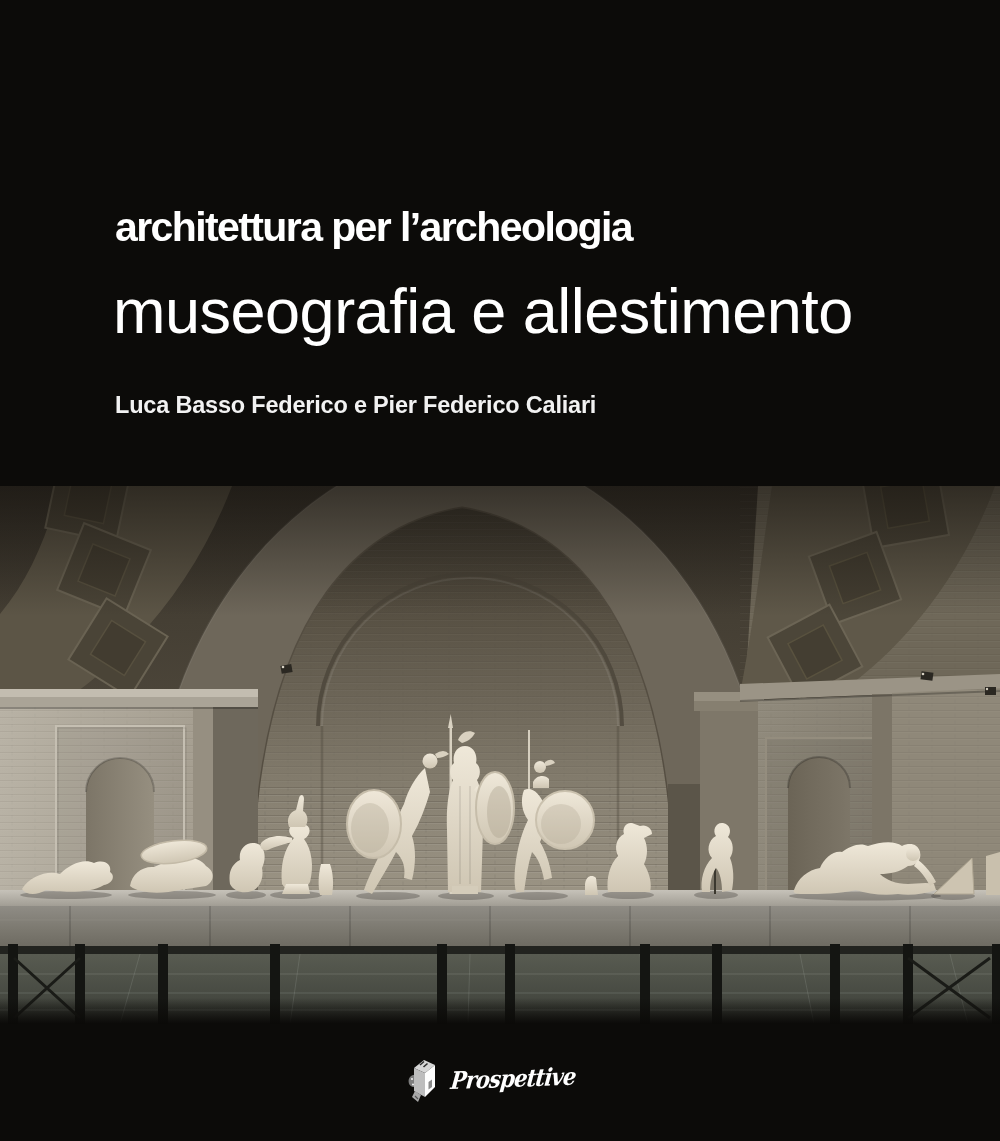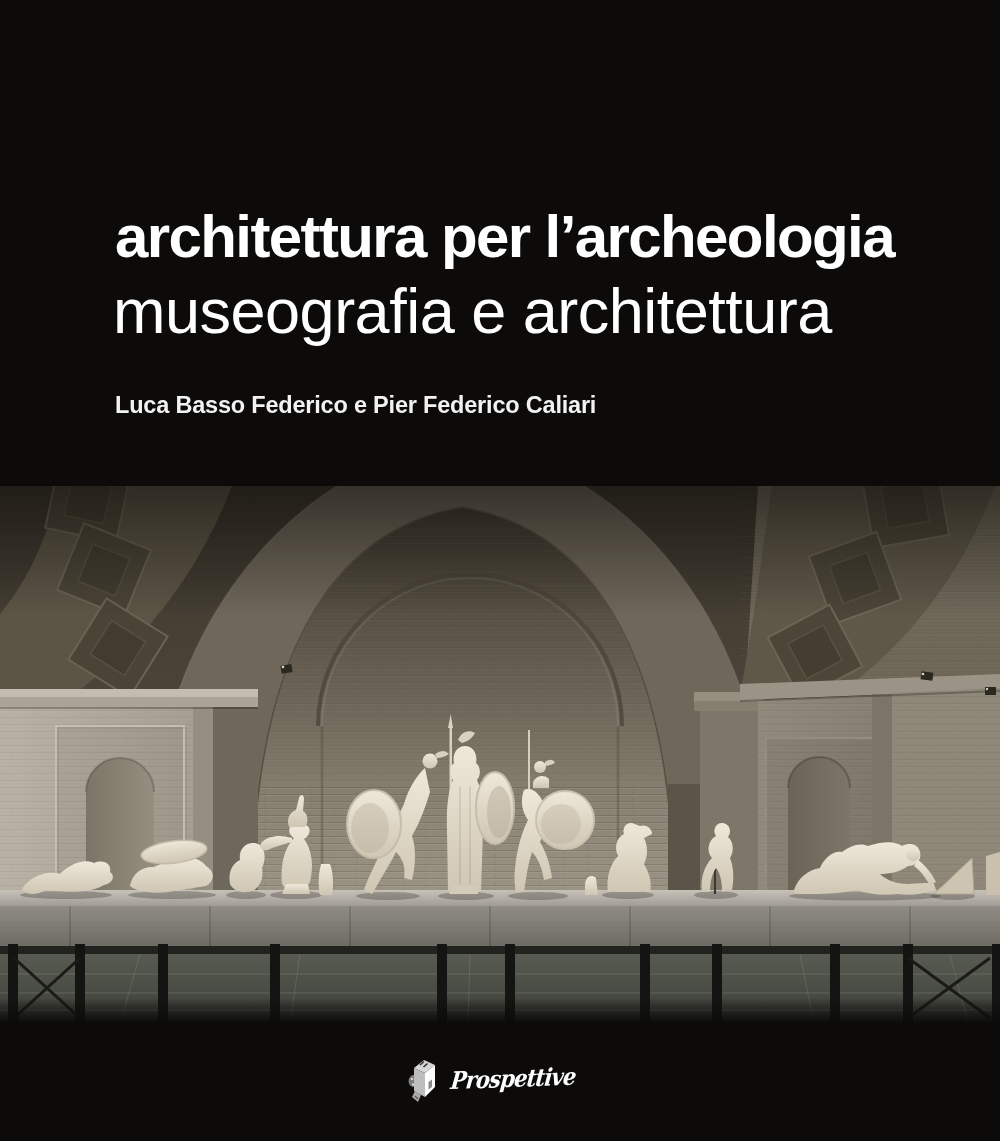--- a/index.html
+++ b/index.html
@@ -1,41 +1,41 @@
 <!DOCTYPE html>
 <html><head>
 <meta charset="utf-8">
 <style>
   html,body{margin:0;padding:0;background:#000;}
   body{width:1000px;height:1141px;position:relative;overflow:hidden;
        font-family:"Liberation Sans", sans-serif;}
   .cover{position:absolute;inset:0;background:#0c0b09;}
   .header{position:absolute;left:0;top:0;width:100%;height:486px;}
   .title-line1{position:absolute;left:115px;top:207px;color:#fff;
-    font-size:60px;font-weight:bold;letter-spacing:-1.6px;line-height:1;white-space:nowrap;}
+    font-size:41px;font-weight:bold;letter-spacing:-1.6px;line-height:1;white-space:nowrap;}
   .title-line2{position:absolute;left:113px;top:280px;color:#fff;
     font-size:63px;font-weight:400;letter-spacing:-0.5px;line-height:1;white-space:nowrap;}
   .authors{position:absolute;left:115px;top:394px;color:#f2f2f2;
     font-size:23.5px;font-weight:bold;letter-spacing:-0.2px;line-height:1;white-space:nowrap;}
   .photo{position:absolute;left:0;top:486px;width:1000px;height:538px;display:block;}
   .footer{position:absolute;left:0;top:1050px;width:100%;height:60px;
     display:flex;align-items:center;justify-content:center;gap:7px;}
   .logo-icon{width:36px;height:48px;display:block;}
   .logo-text{color:#fff;font-family:"DejaVu Serif", serif;font-style:italic;font-weight:bold;
     font-size:24px;letter-spacing:-1px;display:inline-block;
     transform:rotate(-2deg) skewX(-8deg) scaleX(.88);transform-origin:left center;white-space:nowrap;}
 </style>
 </head>
 <body>
 
 <div class="cover">
 
   <div class="header">
     <div class="title-line1">architettura per l’archeologia</div>
-    <div class="title-line2">museografia e architettura</div>
+    <div class="title-line2">museografia e allestimento</div>
     <div class="authors">Luca Basso Federico e Pier Federico Caliari</div>
   </div>
 
   <svg class="photo" viewBox="0 0 1000 538" preserveAspectRatio="none" role="img" aria-label="Vaulted brick museum hall with an arched apse; classical marble pediment sculptures displayed on a long stone plinth with black steel legs">
     <defs>
       <linearGradient id="gVault" x1="0" y1="0" x2="0" y2="1">
         <stop offset="0" stop-color="#37322a"></stop>
           <stop offset="0.25" stop-color="#453f34"></stop>
         <stop offset="0.6" stop-color="#544d40"></stop>
           <stop offset="1" stop-color="#5e5749"></stop>

